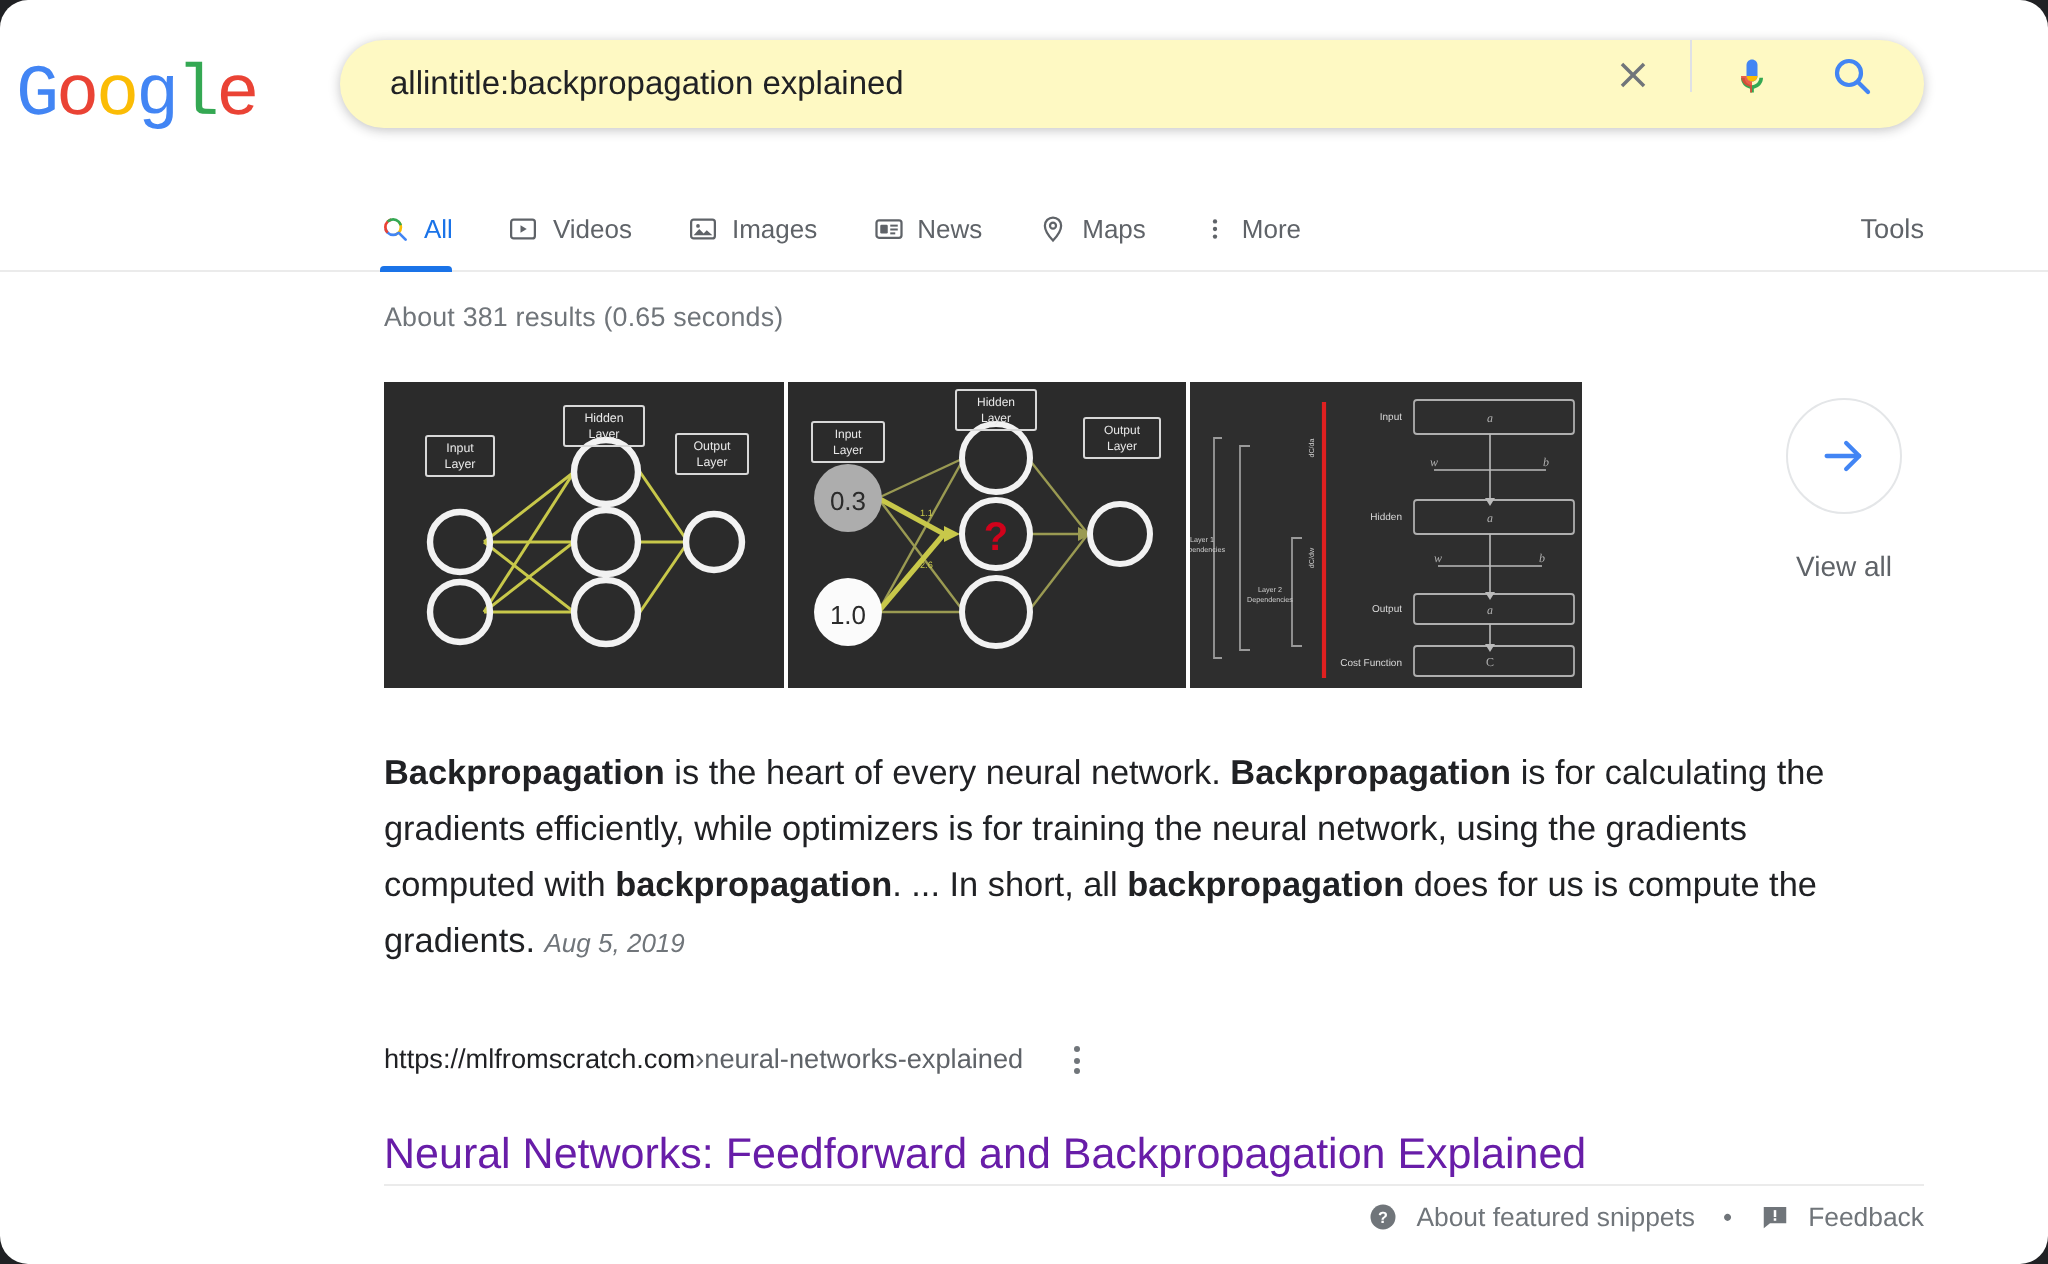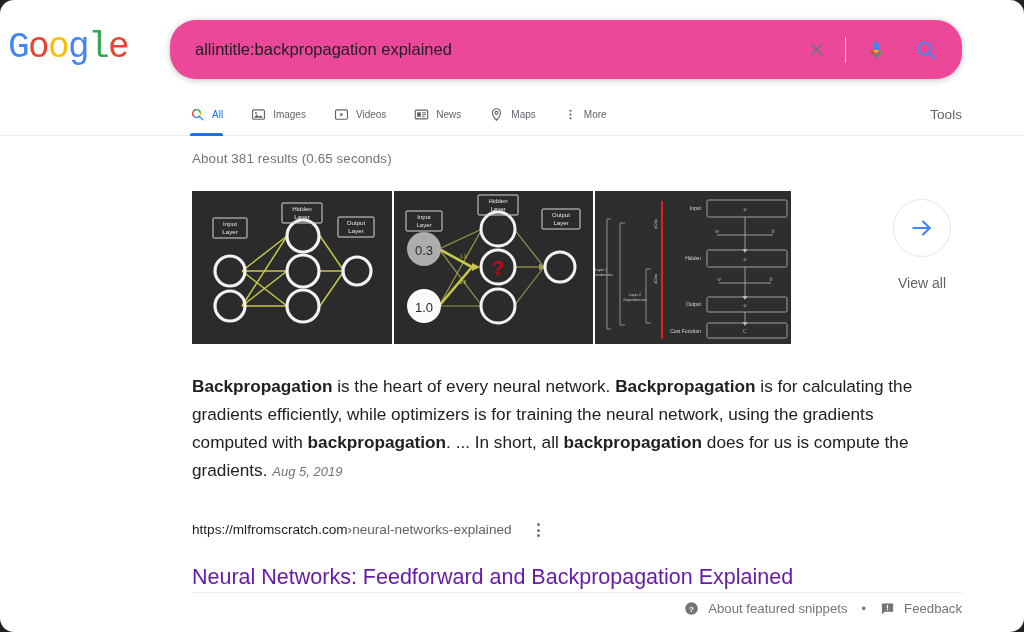--- a/index.html
+++ b/index.html
@@ -28,25 +28,25 @@
     letter-spacing: -1.6px;
     line-height: 44px;
     font-weight: 400;
     user-select: none;
   }
   .logo span { display: inline-block; }
 
   .searchbox {
     position: absolute;
     left: 170px; top: 20px;
-    width: 792px; height: 59px;
-    background: #ec4899;
+    width: 792px; height: 44px;
+    background: #fef9c3;
     border-radius: 26px;
     box-shadow: 0 1px 6px rgba(32,33,36,.28);
-    display: flex; align-items: center;
+    display: flex; align-items: flex-start;
   }
   .search-input {
     flex: 1;
     border: none; outline: none;
     background: transparent;
     font-family: "Liberation Sans", sans-serif;
     font-size: 16.5px;
     color: #202124;
     padding: 0 14px 0 25px;
     height: 100%;
@@ -77,21 +77,21 @@
   }
   .tabs {
     position: absolute; left: 190px; top: 0;
     display: flex; align-items: center; height: 44px;
   }
   .tab {
     display: flex; align-items: center; gap: 7px;
     height: 44px;
     margin-right: 28px;
     color: #5f6368;
-    font-size: 10px;
+    font-size: 13px;
     cursor: pointer;
     position: relative;
   }
   .tab.active { color: #1a73e8; }
   .tab.active::after {
     content: ""; position: absolute;
     left: 0; right: 0; bottom: 0;
     height: 3px; background: #1a73e8;
     border-radius: 2px 2px 0 0;
   }
@@ -256,35 +256,35 @@
             <line x1="15.1" y1="15.1" x2="20.5" y2="20.5" stroke="#4285F4" stroke-width="2.2" stroke-linecap="round"></line>
           </svg>
         </span>
         <span>All</span>
       </div>
 
       <div class="tab">
         <span class="tab-icon">
           <svg width="15" height="15" viewBox="0 0 24 24">
             <rect x="2.5" y="4.5" width="19" height="15" rx="2" fill="none" stroke="#5f6368" stroke-width="1.8"></rect>
-            <circle cx="8" cy="9.5" r="1.5" fill="#5f6368"></circle>
-            <path d="M4.5 17l4.5-5 3.5 3.5 2.5-2.5 4.5 4z" fill="#5f6368"></path>
-          </svg>
-        </span>
-        <span>Images</span>
+            <path d="M10 9l5 3-5 3z" fill="#5f6368"></path>
+          </svg>
+        </span>
+        <span>Videos</span>
       </div>
 
       <div class="tab">
         <span class="tab-icon">
           <svg width="15" height="15" viewBox="0 0 24 24">
             <rect x="2.5" y="4.5" width="19" height="15" rx="2" fill="none" stroke="#5f6368" stroke-width="1.8"></rect>
-            <path d="M10 9l5 3-5 3z" fill="#5f6368"></path>
-          </svg>
-        </span>
-        <span>Videos</span>
+            <circle cx="8" cy="9.5" r="1.5" fill="#5f6368"></circle>
+            <path d="M4.5 17l4.5-5 3.5 3.5 2.5-2.5 4.5 4z" fill="#5f6368"></path>
+          </svg>
+        </span>
+        <span>Images</span>
       </div>
 
       <div class="tab">
         <span class="tab-icon">
           <svg width="15" height="15" viewBox="0 0 24 24">
             <rect x="2" y="5" width="20" height="14" rx="2" fill="none" stroke="#5f6368" stroke-width="1.8"></rect>
             <rect x="5" y="8.5" width="6" height="7" rx="1" fill="#5f6368"></rect>
             <rect x="13" y="8.5" width="6" height="1.6" fill="#5f6368"></rect>
             <rect x="13" y="11.6" width="6" height="1.6" fill="#5f6368"></rect>
             <rect x="13" y="14.7" width="4" height="1.6" fill="#5f6368"></rect>

